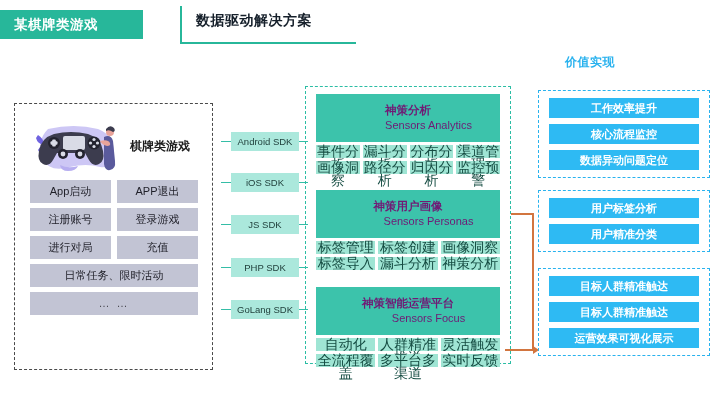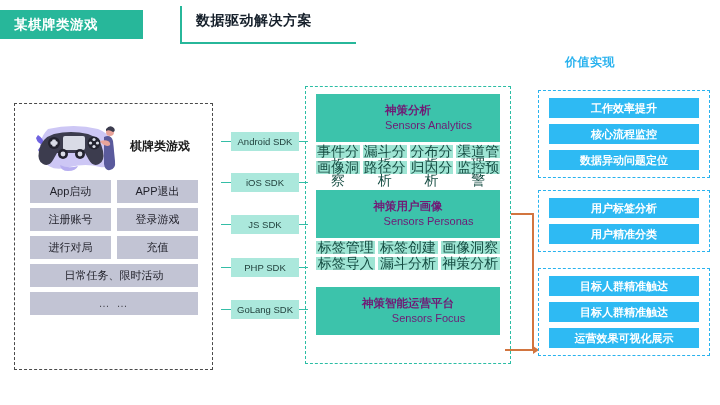--- a/index.html
+++ b/index.html
@@ -214,20 +214,28 @@
           <div class="tag">标签导入</div>
           <div class="tag">漏斗分析</div>
           <div class="tag">神策分析</div>
         </div>
       </div>
       <div class="prod" style="top: 287px;">
         <div class="prod-head">
           <div class="prod-cn">神策智能运营平台</div>
           <div class="prod-en">Sensors Focus</div>
         </div>
+        <div class="tag-grid c3">
+          <div class="tag">自动化</div>
+          <div class="tag">人群精准推送</div>
+          <div class="tag">灵活触发</div>
+          <div class="tag">全流程覆盖</div>
+          <div class="tag">多平台多渠道</div>
+          <div class="tag">实时反馈</div>
+        </div>
       </div>
     </div>
 
   <div class="oc" style="left:511px;top:213px;width:23px;height:1.6px;"></div>
   <div class="oc" style="left:532px;top:213px;width:1.6px;height:137px;"></div>
   <div class="oc" style="left:505px;top:349px;width:29px;height:1.8px;"></div>
   <div class="oc-head" style="left:533px;top:346px;"></div>
 
   <div class="value-title">价值实现</div>
   <div id="value-layer">

